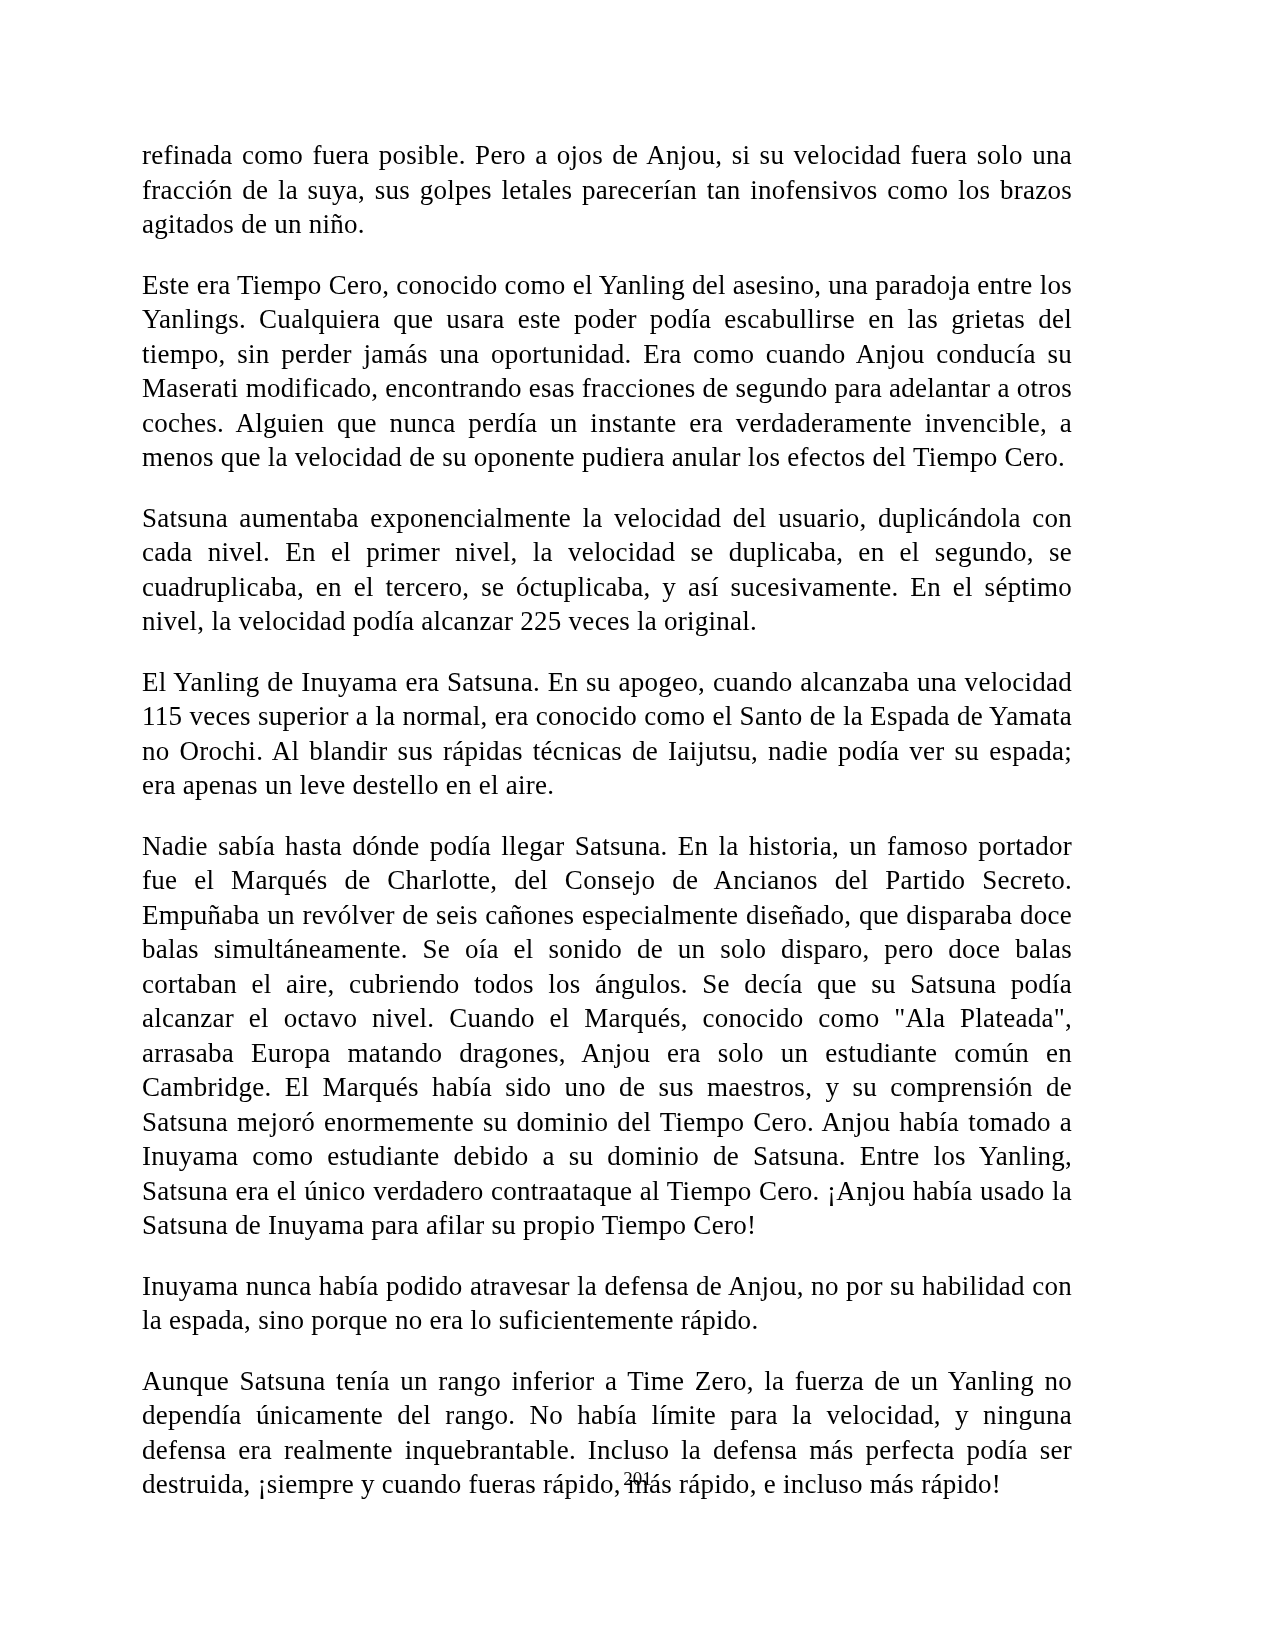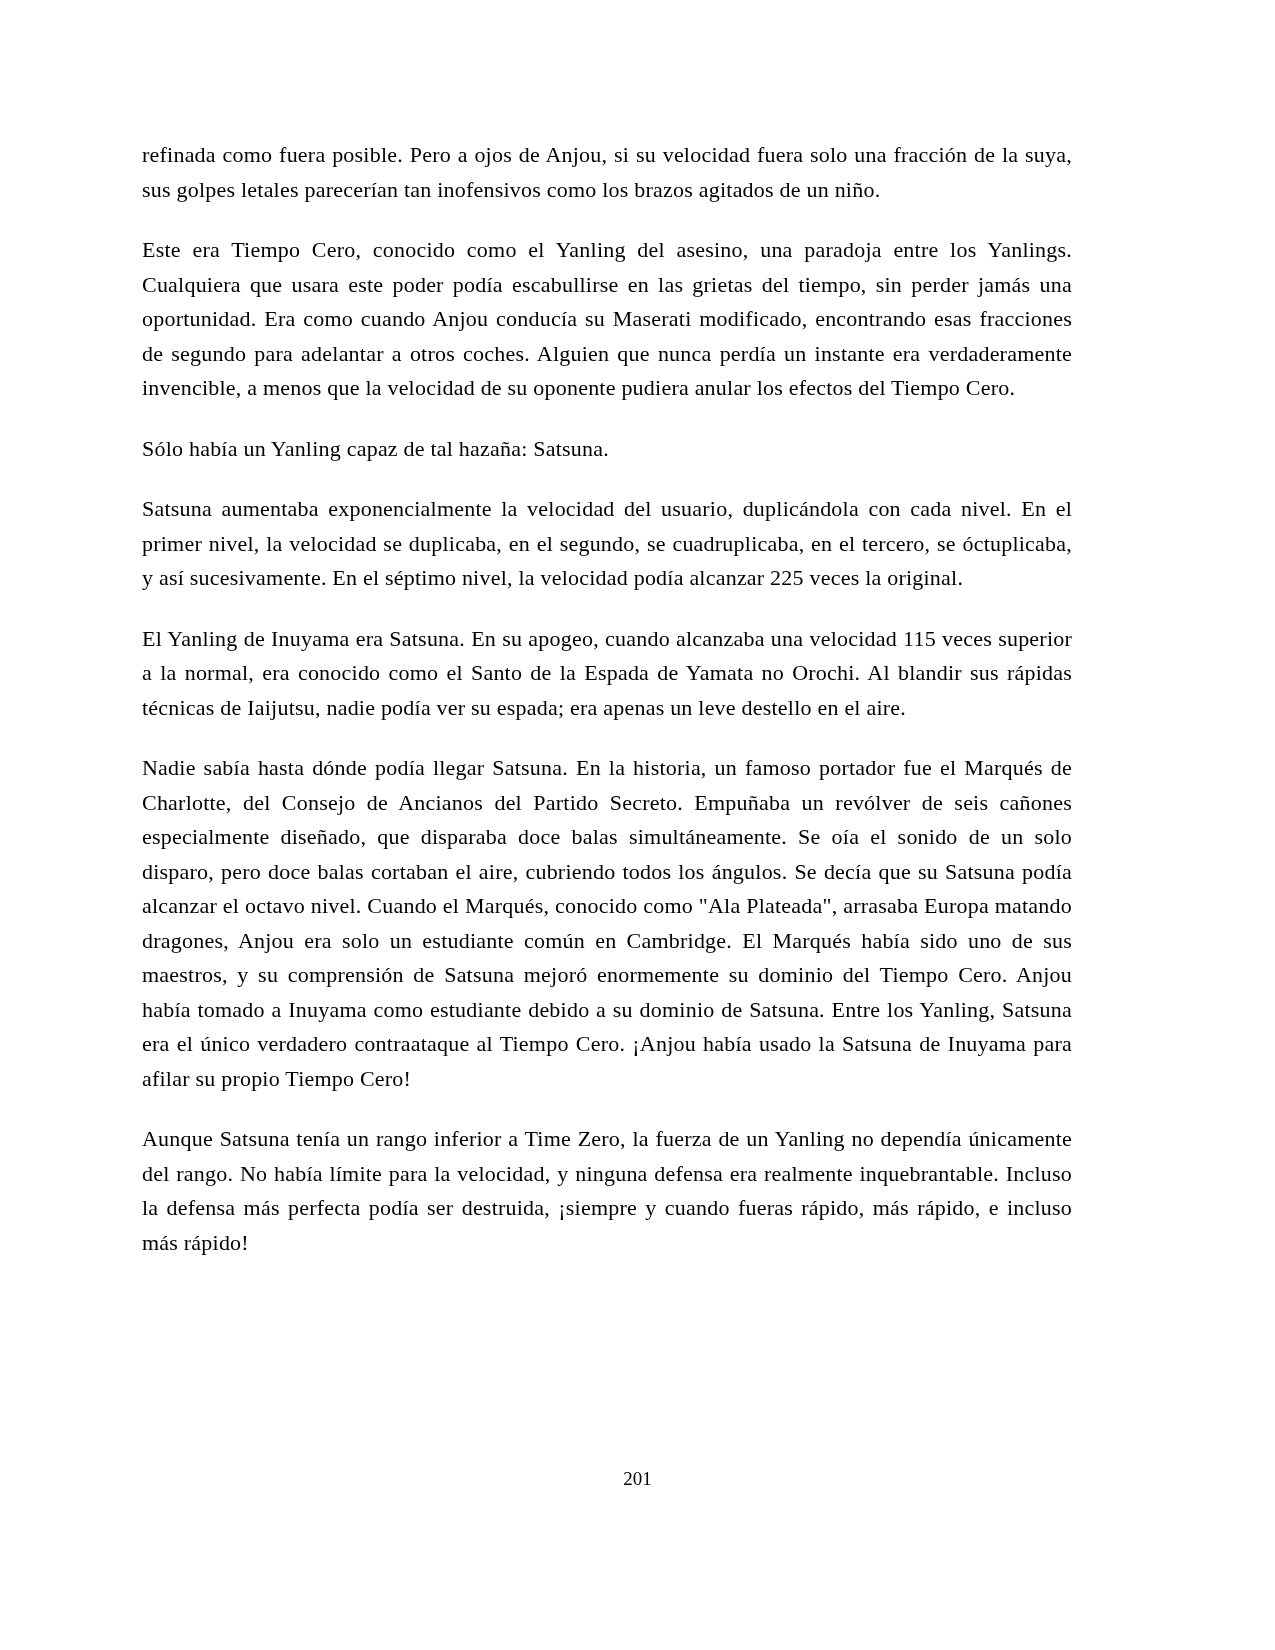--- a/index.html
+++ b/index.html
@@ -17,21 +17,21 @@
     overflow: hidden;
   }
   .text-column {
     position: absolute;
     left: 142px;
     top: 138px;
     width: 938px;
   }
   .para {
     font-family: "Liberation Serif", "DejaVu Serif", serif;
-    font-size: 22px;
+    font-size: 27px;
     line-height: 34.5px;
     color: #000000;
     text-align: justify;
     text-justify: inter-word;
     margin: 0 8px 26px 0;
     -webkit-font-smoothing: antialiased;
     hyphens: none;
     letter-spacing: 0.01em;
   }
   .para:last-child {
@@ -49,22 +49,22 @@
   }
 </style>
 </head>
 <body>
 
 <div class="page">
 
   <div class="text-column">
     <p class="para">refinada como fuera posible. Pero a ojos de Anjou, si su velocidad fuera solo una fracción de la suya, sus golpes letales parecerían tan inofensivos como los brazos agitados de un niño.</p>
     <p class="para">Este era Tiempo Cero, conocido como el Yanling del asesino, una paradoja entre los Yanlings. Cualquiera que usara este poder podía escabullirse en las grietas del tiempo, sin perder jamás una oportunidad. Era como cuando Anjou conducía su Maserati modificado, encontrando esas fracciones de segundo para adelantar a otros coches. Alguien que nunca perdía un instante era verdaderamente invencible, a menos que la velocidad de su oponente pudiera anular los efectos del Tiempo Cero.</p>
-    <p class="para">Sólo había un Yanling capaz de tal hazaña: Satsuna.</p>
     <p class="para">Satsuna aumentaba exponencialmente la velocidad del usuario, duplicándola con cada nivel. En el primer nivel, la velocidad se duplicaba, en el segundo, se cuadruplicaba, en el tercero, se óctuplicaba, y así sucesivamente. En el séptimo nivel, la velocidad podía alcanzar 225 veces la original.</p>
     <p class="para">El Yanling de Inuyama era Satsuna. En su apogeo, cuando alcanzaba una velocidad 115 veces superior a la normal, era conocido como el Santo de la Espada de Yamata no Orochi. Al blandir sus rápidas técnicas de Iaijutsu, nadie podía ver su espada; era apenas un leve destello en el aire.</p>
     <p class="para">Nadie sabía hasta dónde podía llegar Satsuna. En la historia, un famoso portador fue el Marqués de Charlotte, del Consejo de Ancianos del Partido Secreto. Empuñaba un revólver de seis cañones especialmente diseñado, que disparaba doce balas simultáneamente. Se oía el sonido de un solo disparo, pero doce balas cortaban el aire, cubriendo todos los ángulos. Se decía que su Satsuna podía alcanzar el octavo nivel. Cuando el Marqués, conocido como "Ala Plateada", arrasaba Europa matando dragones, Anjou era solo un estudiante común en Cambridge. El Marqués había sido uno de sus maestros, y su comprensión de Satsuna mejoró enormemente su dominio del Tiempo Cero. Anjou había tomado a Inuyama como estudiante debido a su dominio de Satsuna. Entre los Yanling, Satsuna era el único verdadero contraataque al Tiempo Cero. ¡Anjou había usado la Satsuna de Inuyama para afilar su propio Tiempo Cero!</p>
+    <p class="para">Inuyama nunca había podido atravesar la defensa de Anjou, no por su habilidad con la espada, sino porque no era lo suficientemente rápido.</p>
     <p class="para">Aunque Satsuna tenía un rango inferior a Time Zero, la fuerza de un Yanling no dependía únicamente del rango. No había límite para la velocidad, y ninguna defensa era realmente inquebrantable. Incluso la defensa más perfecta podía ser destruida, ¡siempre y cuando fueras rápido, más rápido, e incluso más rápido!</p>
   </div>
 
   <div class="page-number">201</div>
 
 </div>
 
 </body></html>

